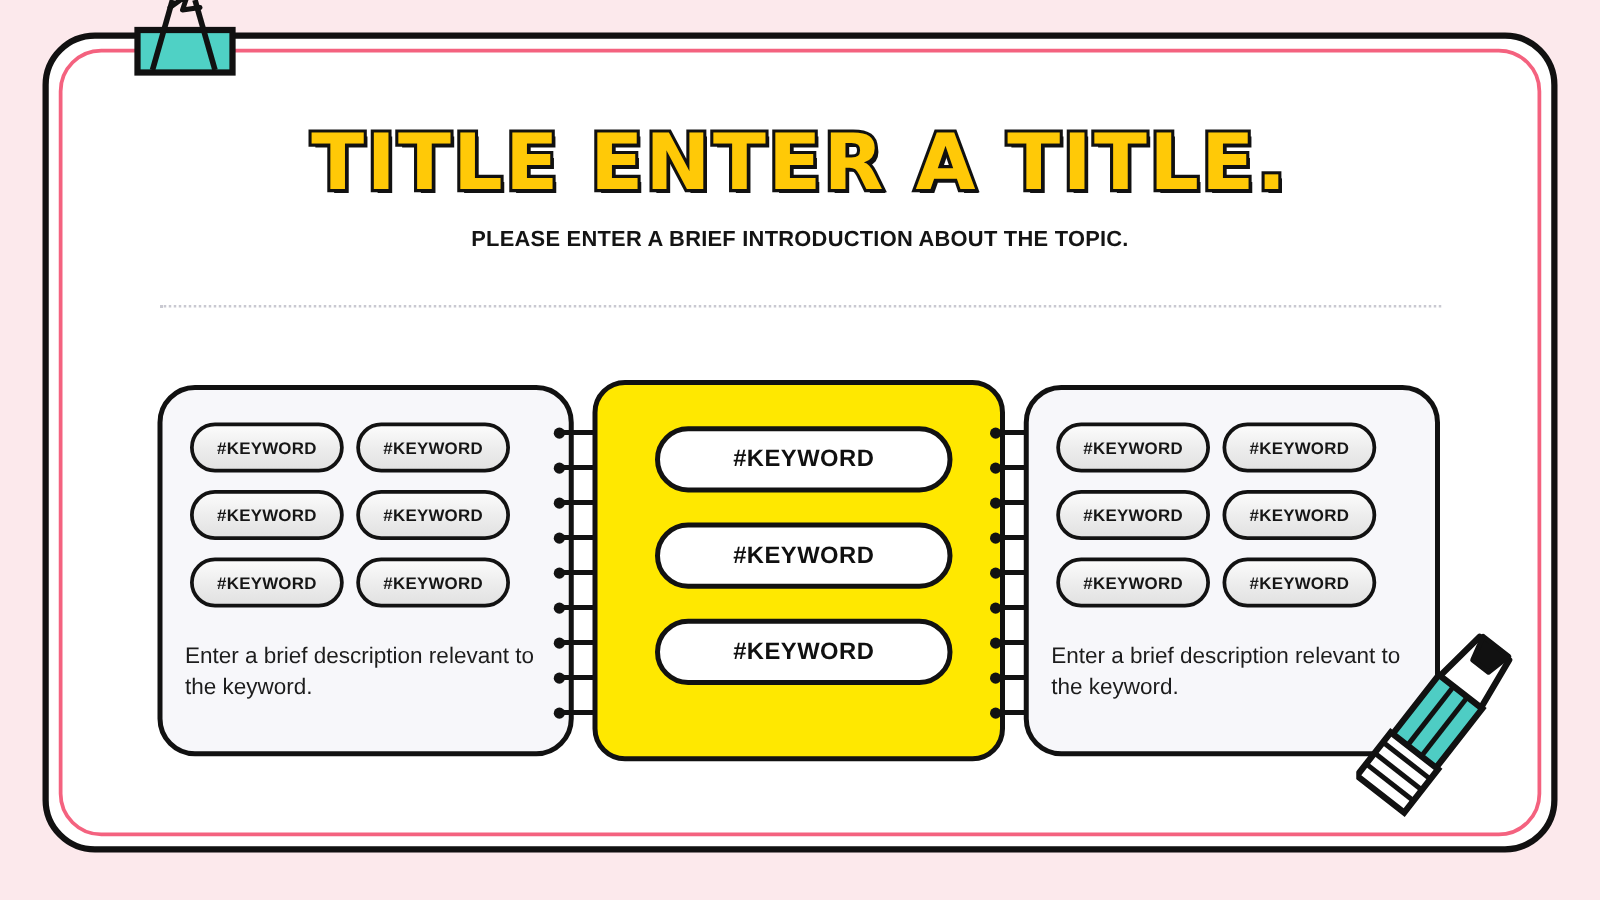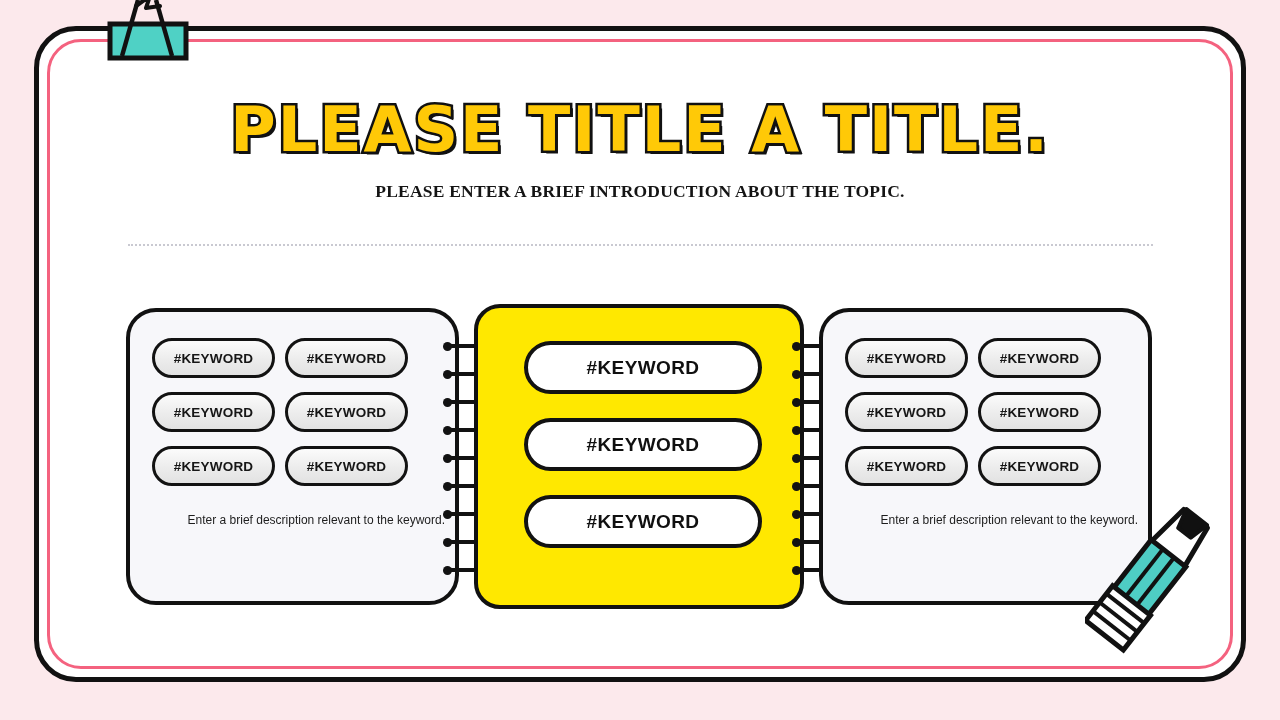--- a/index.html
+++ b/index.html
@@ -78,21 +78,21 @@
     text-shadow: 3px 3px 0 #111111;
     font-family: "DejaVu Sans", sans-serif;
   }
   .subtitle {
     margin: 0;
     padding-top: 20px;
     font-size: 17.5px;
     font-weight: 700;
     letter-spacing: 0.2px;
     color: #141414;
-    font-family: Liberation Serif, serif;
+    font-family: Liberation Sans, sans-serif;
   }
   .divider {
     position: absolute;
     left: 81px;
     top: 205px;
     width: 1025px;
     height: 2px;
     border-top: 2px dotted #c9c9d1;
   }
 
@@ -154,22 +154,22 @@
     color: #161616;
     box-sizing: border-box;
     font-family: "Liberation Sans", sans-serif;
   }
 
   .panel-desc {
     position: absolute;
     left: 18px;
     top: 200px;
     width: 297px;
-    text-align: right;
-    font-size: 12px;
+    text-align: left;
+    font-size: 18px;
     line-height: 1.4;
     color: #1d1d1d;
     font-family: "Liberation Sans", sans-serif;
   }
 
   
   .center-pills {
     position: absolute;
     left: 46px;
     top: 33px;
@@ -252,21 +252,21 @@
     <path d="M30 12 L44 2 L40 14 L54 12" fill="none" stroke="#111" stroke-width="4" stroke-linejoin="round" stroke-linecap="round"></path>
     <rect x="4" y="30" width="76" height="34" fill="#4fd1c5" stroke="#111" stroke-width="5"></rect>
     <path d="M32 6 L16 62" fill="none" stroke="#111" stroke-width="4.5"></path>
     <path d="M50 6 L66 62" fill="none" stroke="#111" stroke-width="4.5"></path>
   </svg>
 </div>
 
 <div class="slide">
 
   <div class="header">
-    <h1 class="title">PLEASE TITLE A TITLE.</h1>
+    <h1 class="title">TITLE ENTER A TITLE.</h1>
     <p class="subtitle">PLEASE ENTER A BRIEF INTRODUCTION ABOUT THE TOPIC.</p>
   </div>
 
   <div class="divider"></div>
 
   <div class="panels">
 
     <div class="panel panel-side panel-left">
       <div class="pill-grid">
         <div class="pill">#KEYWORD</div>

